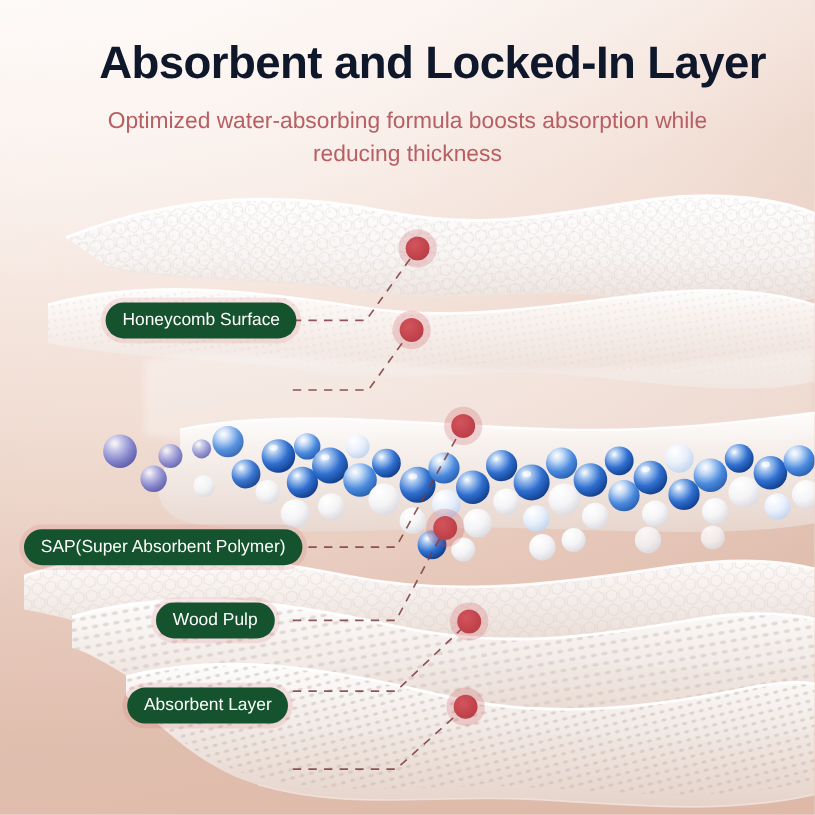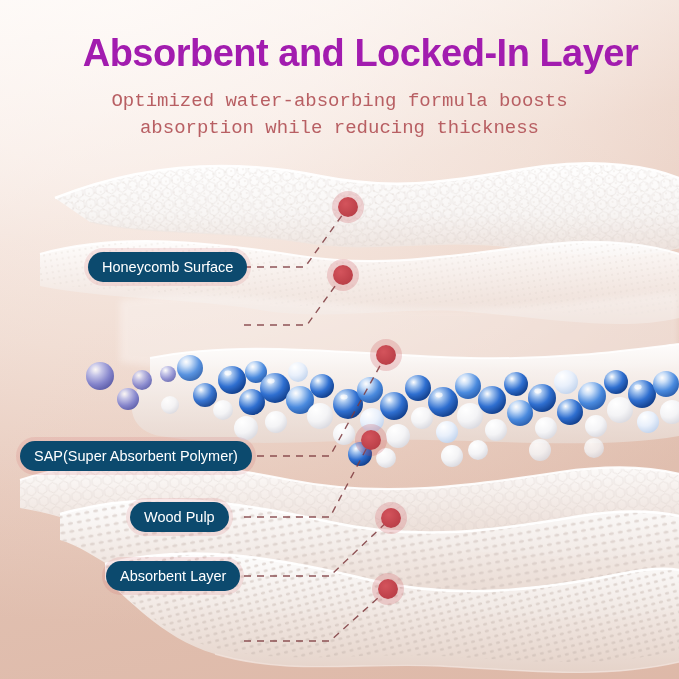--- a/index.html
+++ b/index.html
@@ -16,35 +16,35 @@
         radial-gradient(120% 90% at 18% 2%, #faf2ee 0%, #f7ebe5 26%, #f0ddd3 55%, #e7cbbe 80%, #e0c0b1 100%);
   }
   .bg-warm{position:absolute;inset:0;
       background:linear-gradient(168deg, rgba(255,252,250,.85) 0%, rgba(250,238,232,.25) 30%, rgba(226,186,168,.18) 72%, rgba(219,175,156,.42) 100%);
   }
 
   
   .header{position:absolute;left:0;right:0;top:34px;text-align:center;}
   .title{
     font-size:38px;font-weight:bold;letter-spacing:-.5px;
-    color:#a21caf;line-height:1.05;white-space:nowrap;padding-left:42px;
+    color:#0f172a;line-height:1.05;white-space:nowrap;padding-left:42px;
   }
   .subtitle{
     margin-top:14px;font-size:19px;color:#b85f63;line-height:1.45;
-    padding:0 52px;font-weight:400;font-family:Liberation Mono, monospace;
+    padding:0 52px;font-weight:400;
   }
 
   
   .illus{position:absolute;left:0;top:150px;width:679px;height:529px;}
   .illus svg{display:block;width:679px;height:529px;}
 
   
   .callout{position:absolute;height:30px;display:flex;align-items:center;}
   .pill{
-    height:30px;border-radius:15px;background:#0c4a6e;
+    height:30px;border-radius:15px;background:#14532d;
     display:flex;align-items:center;justify-content:center;
     padding:0 14px;box-sizing:border-box;
     color:#ffffff;font-size:14.5px;white-space:nowrap;
     box-shadow:0 0 0 4px rgba(200,69,79,.13);
   }
 
   
   .leaders{position:absolute;inset:0;pointer-events:none;}
 
   .dot{position:absolute;width:20px;height:20px;border-radius:50%;
@@ -316,18 +316,18 @@
 
 
   <div class="callout" style="left:130px;top:502px;">
     <div class="pill">Wood Pulp</div>
   </div>
 
   <div class="callout" style="left:20px;top:441px;">
     <div class="pill">SAP(Super Absorbent Polymer)</div>
   </div>
 
-  <div class="callout" style="left:106px;top:561px;">
+  <div class="callout" style="left:106px;top:573px;">
     <div class="pill">Absorbent Layer</div>
   </div>
 
 
 </div>
 
 </body></html>

